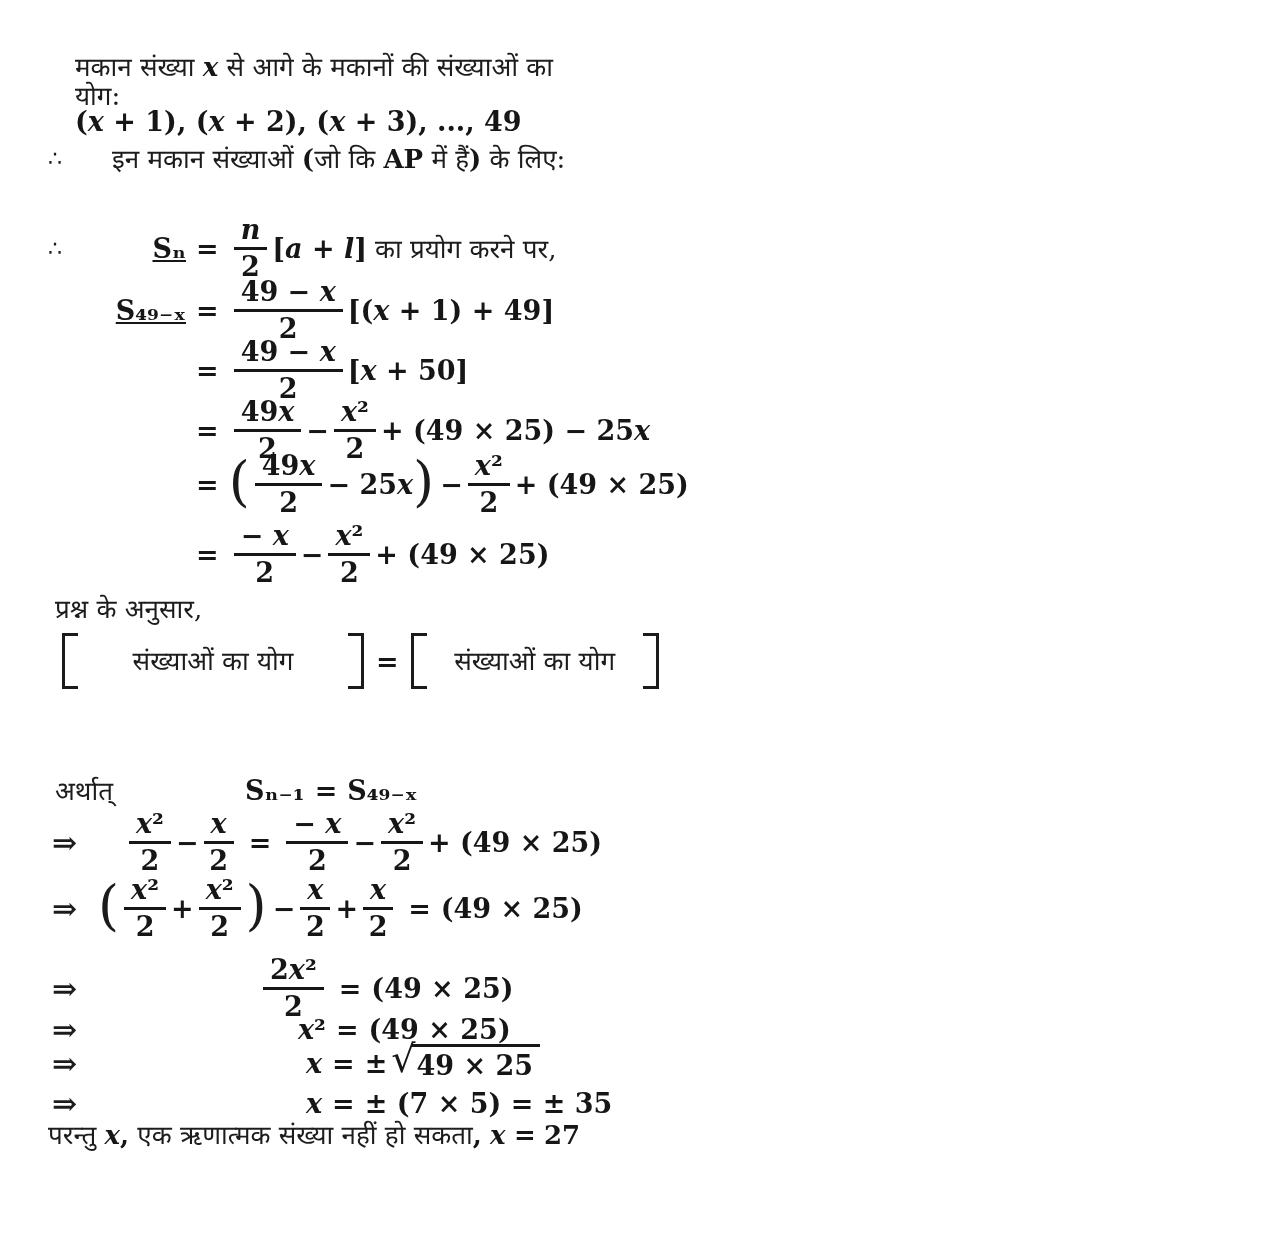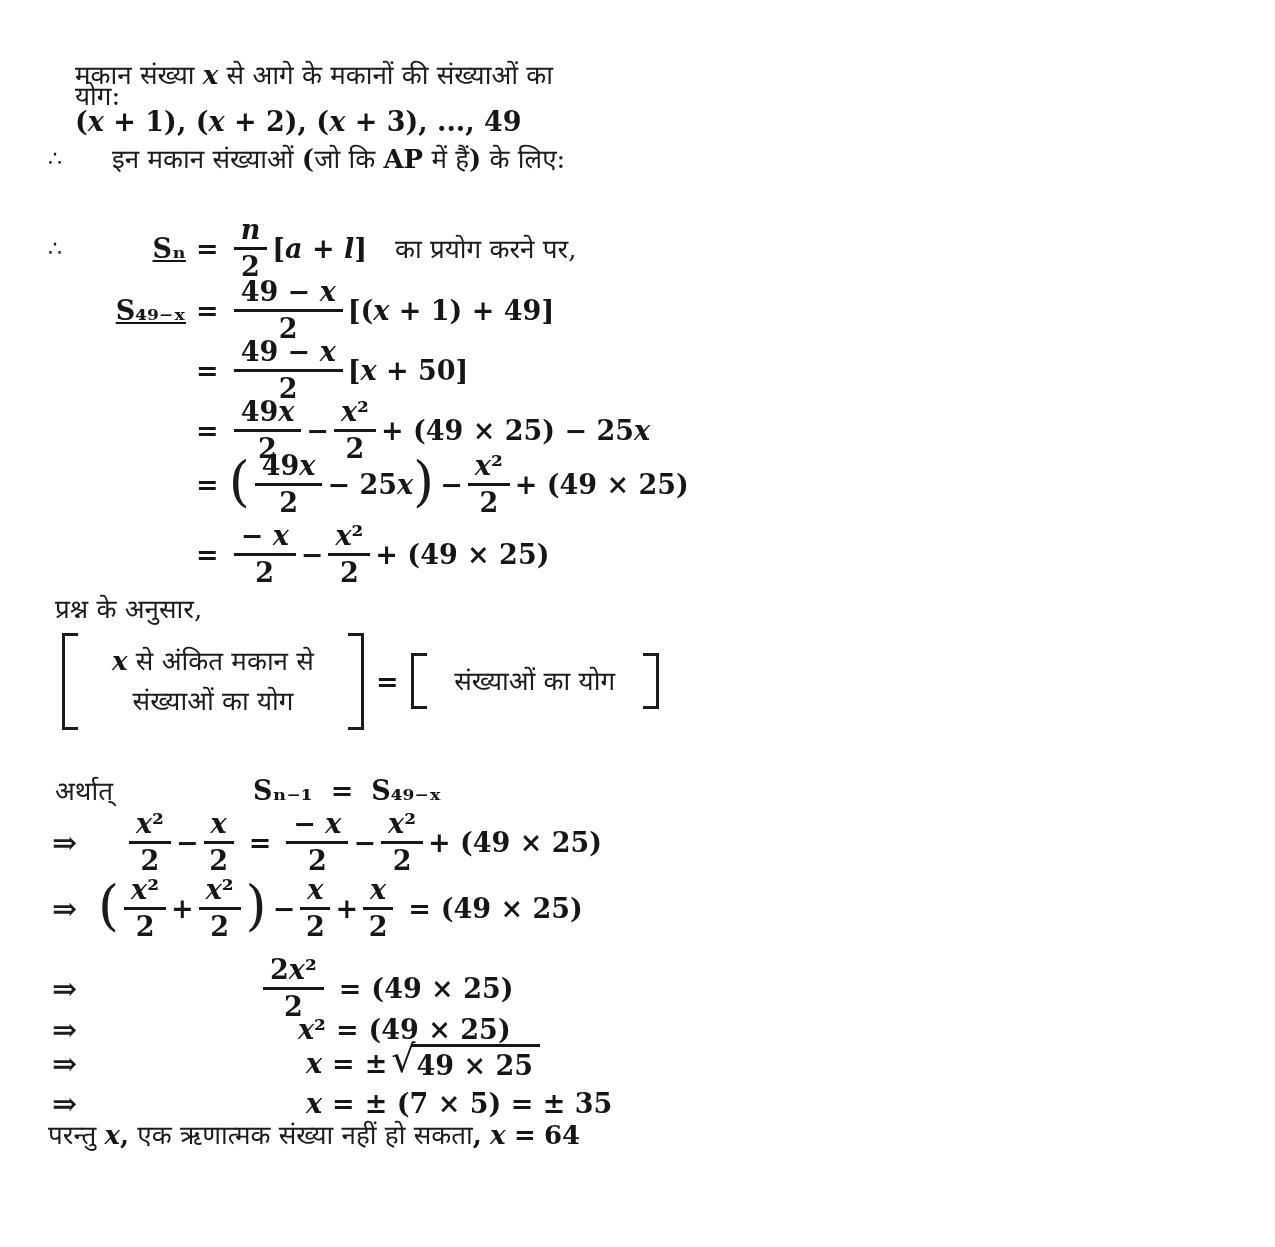--- a/index.html
+++ b/index.html
@@ -35,21 +35,21 @@
                 border:3px solid #1b1b1b;border-right:none;}
   .bbox::after{content:"";position:absolute;top:0;bottom:0;right:0;width:13px;
                border:3px solid #1b1b1b;border-left:none;}
   .bline{display:block;}
 </style>
 </head>
 <body>
 
 <div class="page">
 
-  <div class="row" style="top:56px;left:75px;justify-content:flex-end;">
+  <div class="row" style="top:48px;left:75px;justify-content:flex-end;">
     <span class="hi">मकान संख्या <i class="lt">x</i> से आगे के मकानों की संख्याओं का</span>
   </div>
   <div class="row" style="top:77px;left:75px;align-items:flex-end;">
     <span class="hi">योग:</span>
   </div>
   <div class="row" style="top:106px;left:75px;">
     <span class="m">(<i>x</i> + 1), (<i>x</i> + 2), (<i>x</i> + 3), ..., 49</span>
   </div>
   <div class="row" style="top:140px;left:48px;">
     <span class="mk">∴</span>
@@ -58,21 +58,21 @@
 
   <div class="row" style="top:216px;left:48px;">
     <span class="mk">∴</span>
     <span class="lhs m">Sₙ</span>
     <span class="eq m">=</span>
     <span class="fr">
       <span class="fn m"><i>n</i></span>
       <span class="fd m">2</span>
     </span>
     <span class="m">[<i>a</i> + <i>l</i>]</span>
-    <span class="hi" style="margin-left:28px;">का प्रयोग करने पर,</span>
+    <span class="hi" style="margin-left:8px;">का प्रयोग करने पर,</span>
   </div>
 
   <div class="row" style="top:278px;left:48px;">
     <span class="mk"></span>
     <span class="lhs m">S₄₉₋ₓ</span>
     <span class="eq m">=</span>
     <span class="fr">
       <span class="fn m">49 − <i>x</i></span>
       <span class="fd m">2</span>
     </span>
@@ -140,30 +140,29 @@
     </span>
     <span class="m">+ (49 × 25)</span>
   </div>
 
   <div class="row" style="top:590px;left:55px;">
     <span class="hi">प्रश्न के अनुसार,</span>
   </div>
 
   <div class="row" style="top:633px;left:62px;">
     <div class="bbox" style="width:262px;">
-      <span class="bline hi"><i class="lt">x</i> से अंकित मकान से</span>
       <span class="bline hi">संख्याओं का योग</span>
     </div>
     <span class="m" style="margin:0 12px;">=</span>
     <div class="bbox" style="width:208px;">
       <span class="bline hi">संख्याओं का योग</span>
     </div>
   </div>
 
-  <div class="row" style="top:772px;left:55px;gap:8px;">
+  <div class="row" style="top:772px;left:55px;">
     <span class="hi">अर्थात्</span>
     <span class="m" style="margin-left:132px;">Sₙ₋₁</span>
     <span class="eq m">=</span>
     <span class="m">S₄₉₋ₓ</span>
   </div>
 
   <div class="row" style="top:810px;left:52px;">
     <span class="mk arrow">⇒</span>
     <span class="sp" style="width:26px;"></span>
     <span class="fr">
@@ -248,16 +247,16 @@
 
   <div class="row" style="top:1086px;left:52px;">
     <span class="mk arrow">⇒</span>
     <span class="sp" style="width:208px;"></span>
     <span class="m"><i>x</i></span>
     <span class="eq m">=</span>
     <span class="m">± (7 × 5) = ± 35</span>
   </div>
 
   <div class="row" style="top:1116px;left:48px;">
-    <span class="hi">परन्तु <i class="lt">x</i><span class="ut">,</span> एक ऋणात्मक संख्या नहीं हो सकता<span class="ut">,</span> <i class="lt">x</i> <span class="ut">=</span> <span class="ut">64</span></span>
+    <span class="hi">परन्तु <i class="lt">x</i><span class="ut">,</span> एक ऋणात्मक संख्या नहीं हो सकता<span class="ut">,</span> <i class="lt">x</i> <span class="ut">=</span> <span class="ut">27</span></span>
   </div>
 
 </div>
 
 </body></html>

